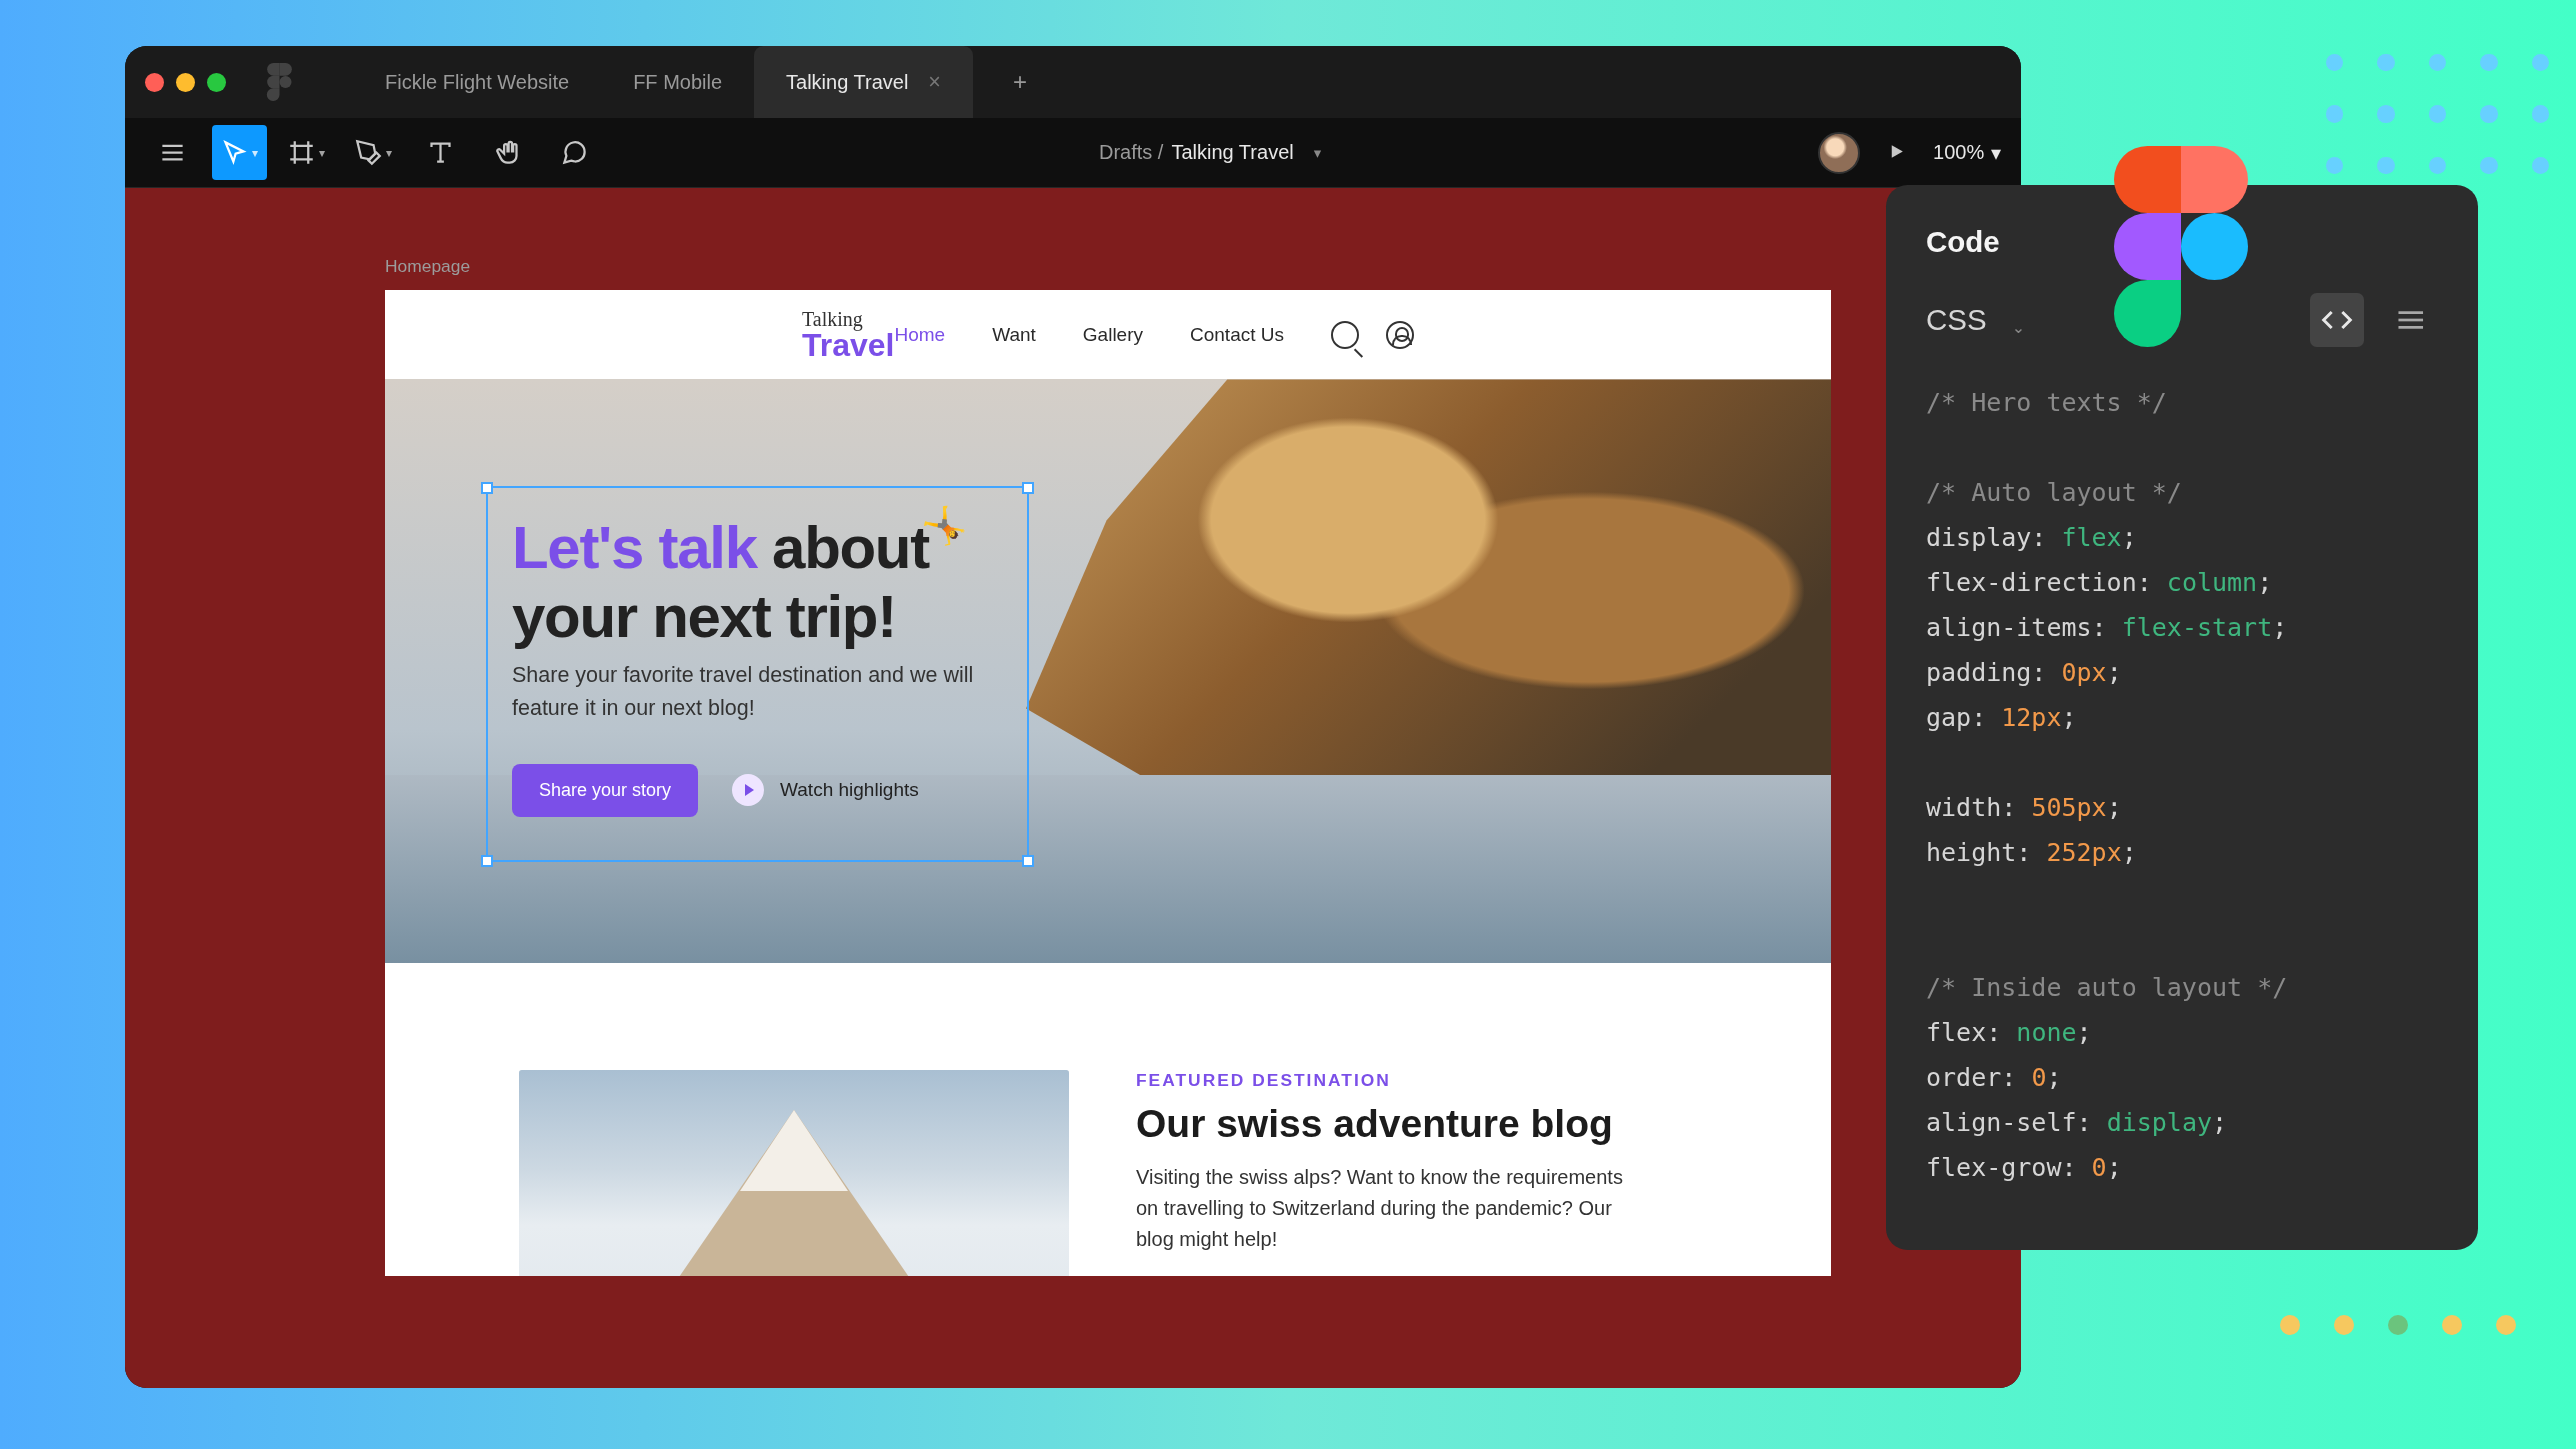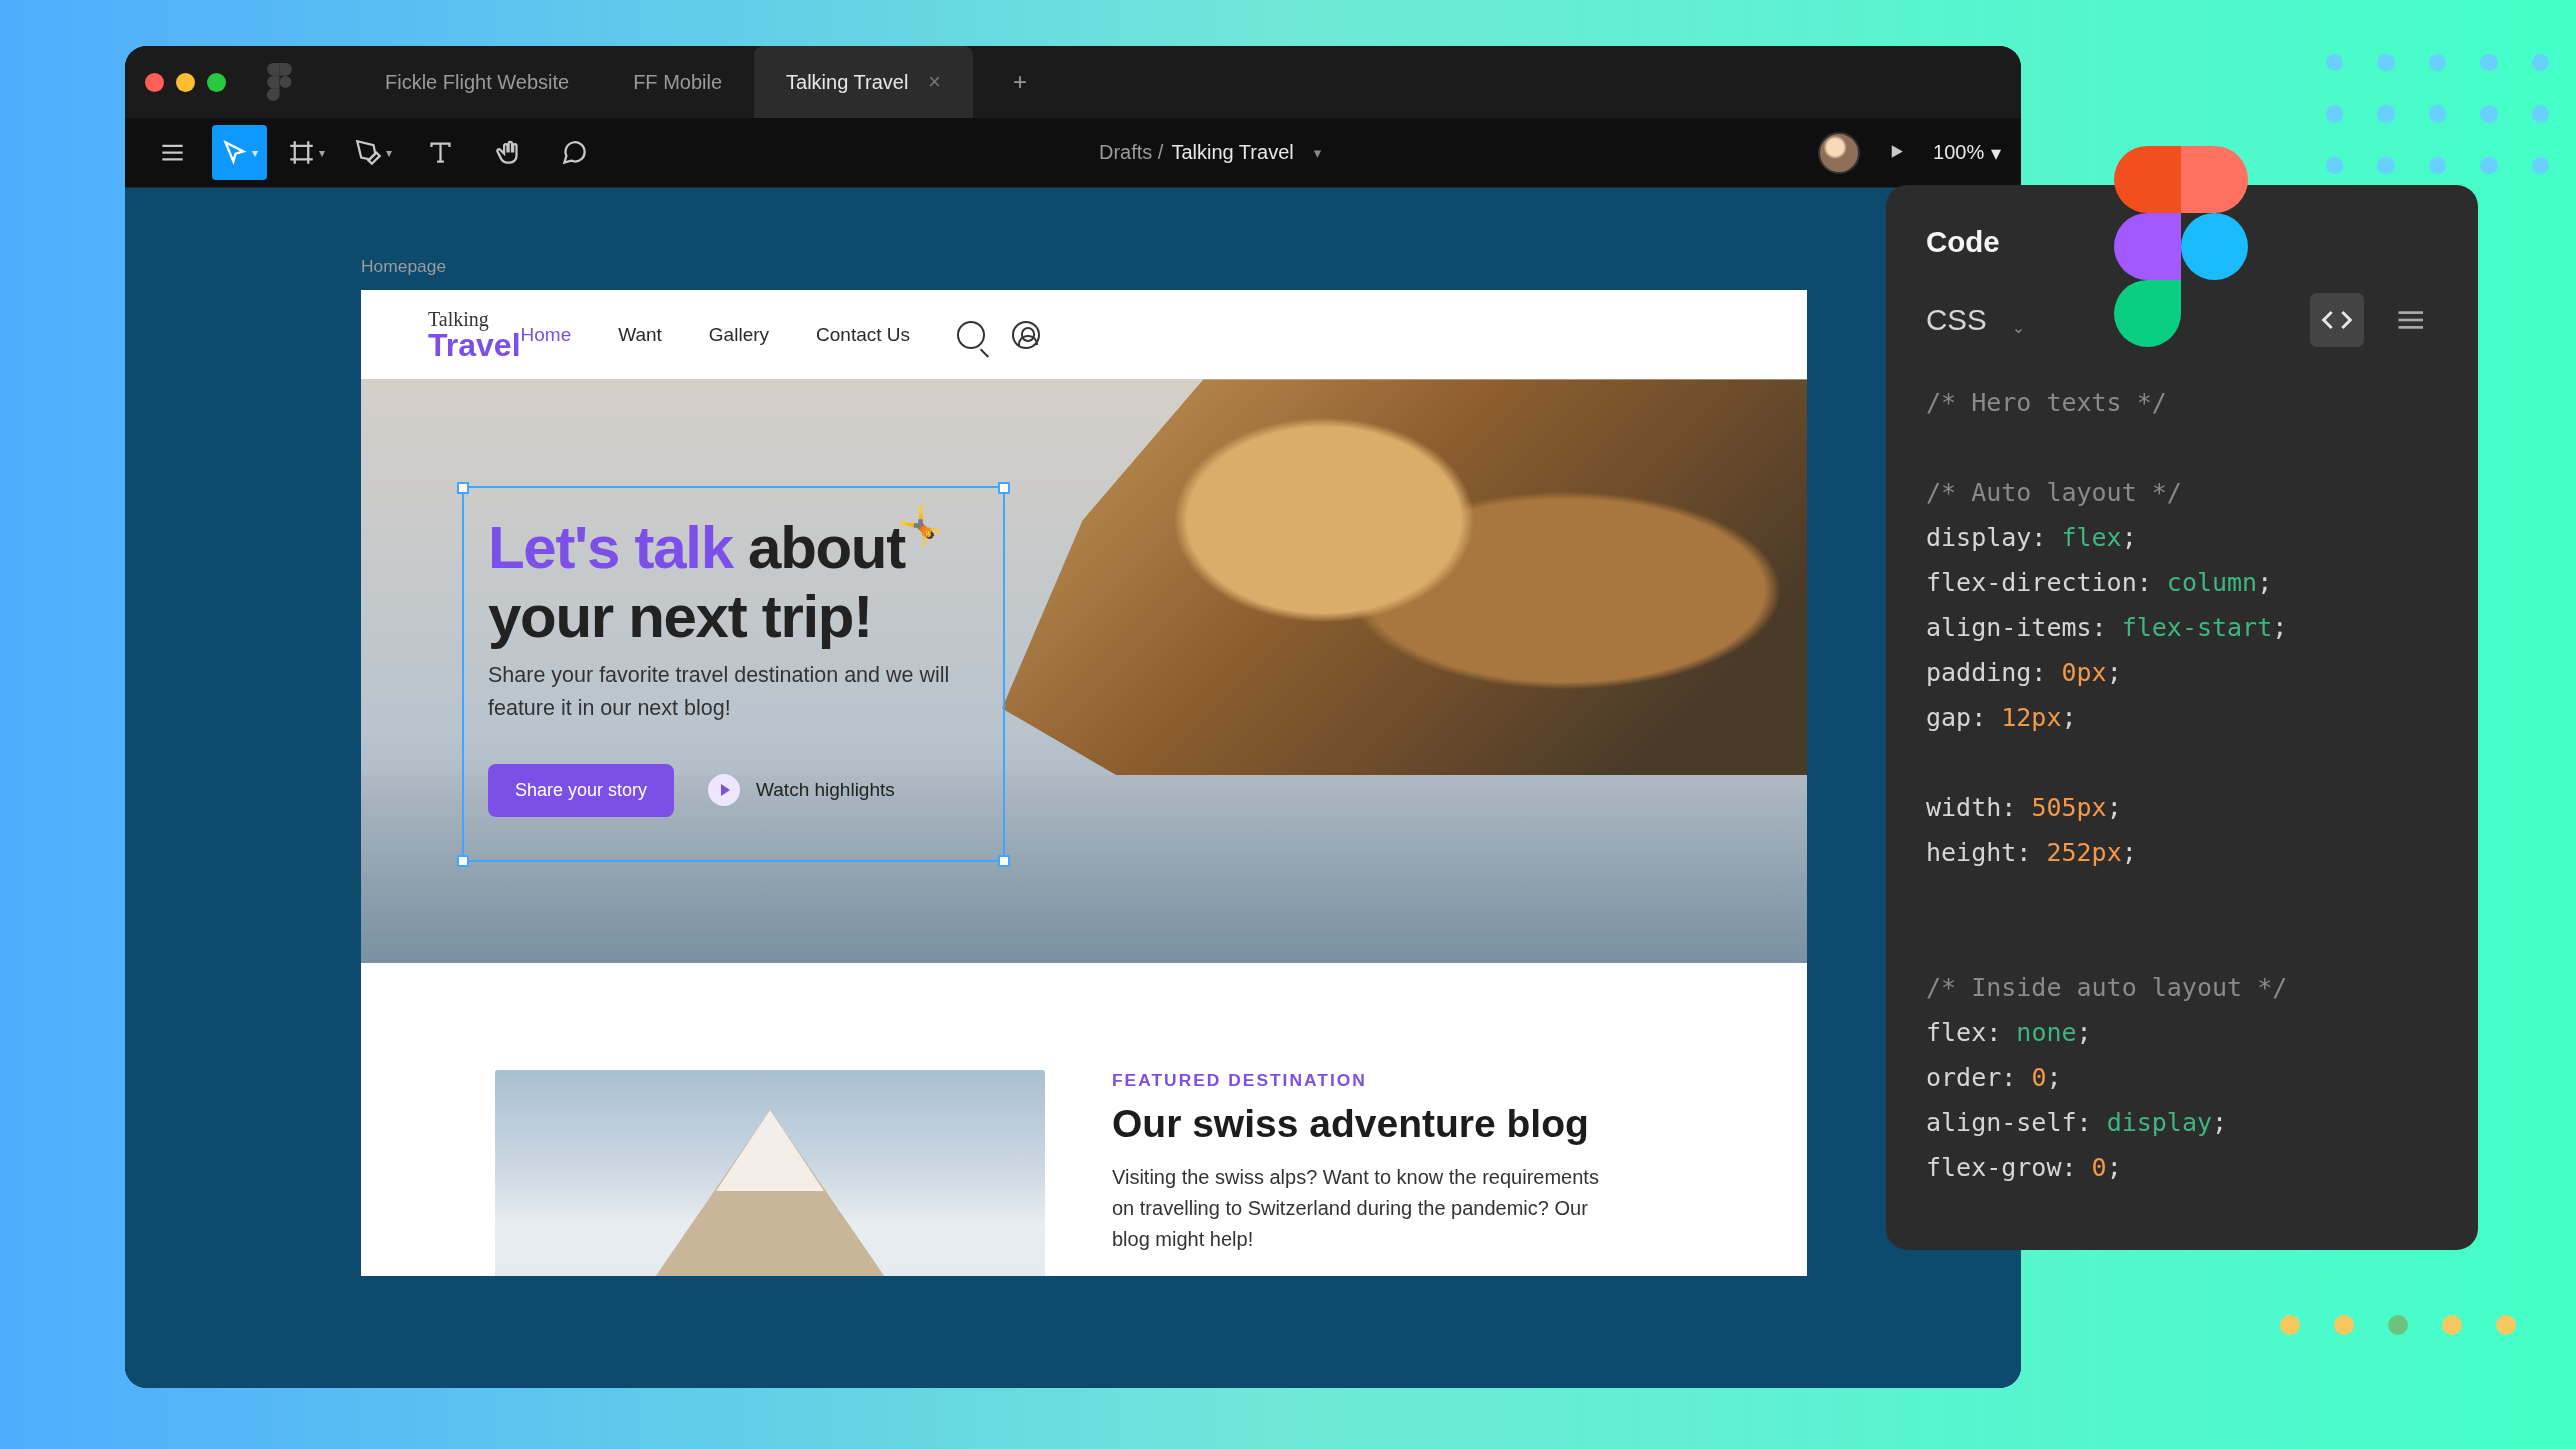--- a/index.html
+++ b/index.html
@@ -76,36 +76,36 @@
 .toolbar-center .caret-down { color: #888; margin-left: 12px; font-size: 14.8px; }
 .toolbar-right { display: flex; align-items: center; gap: 27px; }
 .avatar { width: 42px; height: 42px; border-radius: 50%; background: radial-gradient(circle at 40% 35%, #f8d9ba 0 25%, #8f6e57 35% 100%); border: 2.7px solid #333; }
 .play-icon svg { width: 19px; height: 19px; fill: #c8c8c8; }
 .zoom { color: #e8e8e8; font-size: 20px; font-weight: 500; display: flex; align-items: center; gap: 6.7px; }
 
 
 .canvas {
   position: absolute;
   left: 0; right: 0; top: 142px; bottom: 0;
-  background: #0c4a6e;
-  padding: 34px 28px;
+  background: #7f1d1d;
+  padding: 34px 52px;
 }
 .frame-label { color: #9c9c9c; font-size: 17.4px; margin: 34px 0 13.4px 208px; }
 .design-frame {
   margin-left: 208px;
   width: 1446px; height: 986px;
   background: #fff;
   position: relative;
   overflow: hidden;
 }
 
 
 .site-header {
   height: 89px;
-  display: flex; align-items: center; justify-content: flex-start;
+  display: flex; align-items: center; justify-content: center;
   padding: 0 67px;
 }
 .site-logo { display: flex; flex-direction: column; }
 .site-logo-cursive { font-family: cursive; font-size: 20px; color: #333; line-height: 1; }
 .site-logo-main { font-family: sans-serif; font-weight: 900; font-size: 32px; color: #7b4fe8; line-height: 1; }
 .site-nav { display: flex; align-items: center; gap: 47px; font-size: 19px; color: #2a2a2a; }
 .nav-link.active { color: #7b4fe8; }
 .nav-icons { display: flex; gap: 27px; }
 .nav-icons .icn { width: 28px; height: 28px; border: 2px solid #333; border-radius: 50%; position: relative; }
 .nav-icons .search::after { content: ''; position: absolute; bottom: -6.7px; right: -6.7px; width: 10.7px; height: 2px; background: #333; transform: rotate(45deg); }

